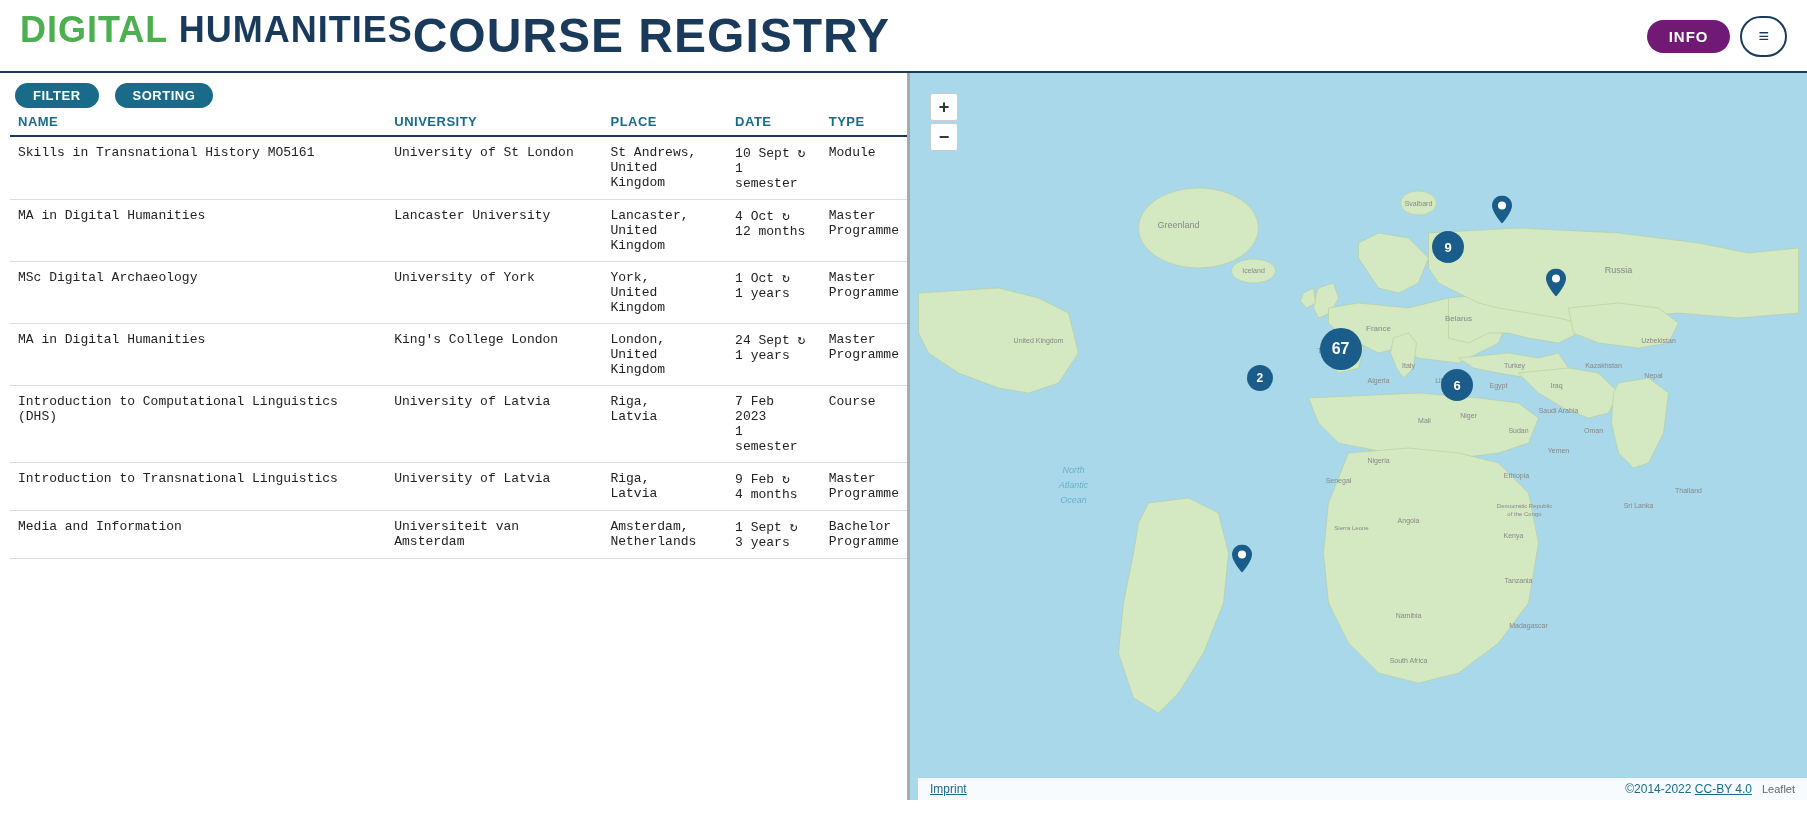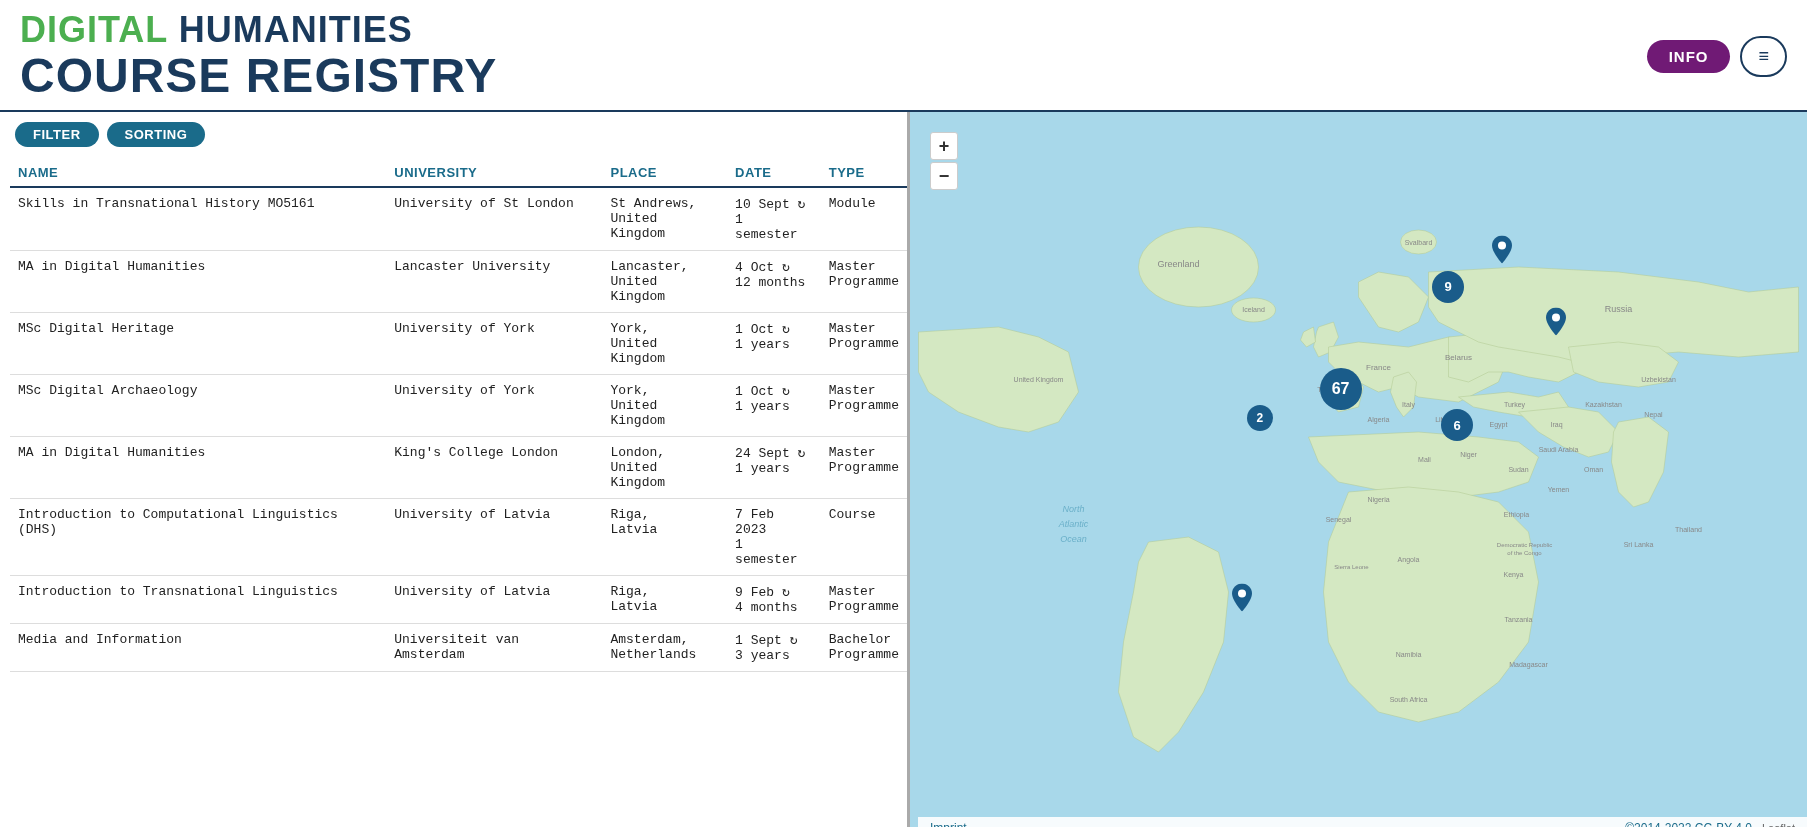--- a/index.html
+++ b/index.html
@@ -7,21 +7,21 @@
 
     
     .header {
       display: flex;
       align-items: center;
       justify-content: space-between;
       padding: 10px 20px 0 20px;
       border-bottom: 2px solid #1a3a5c;
       padding-bottom: 8px;
     }
-    .logo-container { display: flex; flex-direction: column; line-height: 1.1; }
+    .logo-container { display: flex; flex-direction: row; line-height: 1.1; }
     .logo-line1 { font-size: 36px; font-weight: 900; color: #4caf50; letter-spacing: 1px; text-transform: uppercase; }
     .logo-line2 { font-size: 48px; font-weight: 700; color: #1a3a5c; letter-spacing: 1px; text-transform: uppercase; }
     .logo-line1 span.dark { color: #1a3a5c; }
     .header-buttons { display: flex; gap: 10px; align-items: center; }
     .btn-info {
       background: #701a75;
       color: #fff;
       border: none;
       border-radius: 25px;
       padding: 8px 22px;
@@ -52,22 +52,21 @@
       width: 910px;
       min-width: 910px;
       overflow-y: auto;
       padding: 10px 0 0 10px;
       border-right: 3px solid #aaa;
     }
 
     
     .filter-bar {
       display: flex;
-      gap: 8px;
-      margin-bottom: 12px;
+      gap: 16px;
       padding-left: 5px;
     }
     .btn-filter, .btn-sorting {
       background: #1a6b8a;
       color: #fff;
       border: none;
       border-radius: 20px;
       padding: 5px 18px;
       font-size: 13px;
       font-weight: bold;
@@ -222,27 +221,20 @@
       <td>University of St London</td>
       <td>St Andrews,<br>United Kingdom</td>
       <td>10 Sept ↻<br>1 semester</td>
       <td>Module</td>
     </tr>
           <tr>
       <td><span class="course-name">MA in Digital Humanities</span></td>
       <td>Lancaster University</td>
       <td>Lancaster,<br>United Kingdom</td>
       <td>4 Oct ↻<br>12 months</td>
-      <td>Master<br>Programme</td>
-    </tr>
-          <tr>
-      <td><span class="course-name">MSc Digital Heritage</span></td>
-      <td>University of York</td>
-      <td>York,<br>United Kingdom</td>
-      <td>1 Oct ↻<br>1 years</td>
       <td>Master<br>Programme</td>
     </tr>
           <tr>
       <td><span class="course-name">MSc Digital Archaeology</span></td>
       <td>University of York</td>
       <td>York,<br>United Kingdom</td>
       <td>1 Oct ↻<br>1 years</td>
       <td>Master<br>Programme</td>
     </tr>
           <tr>

